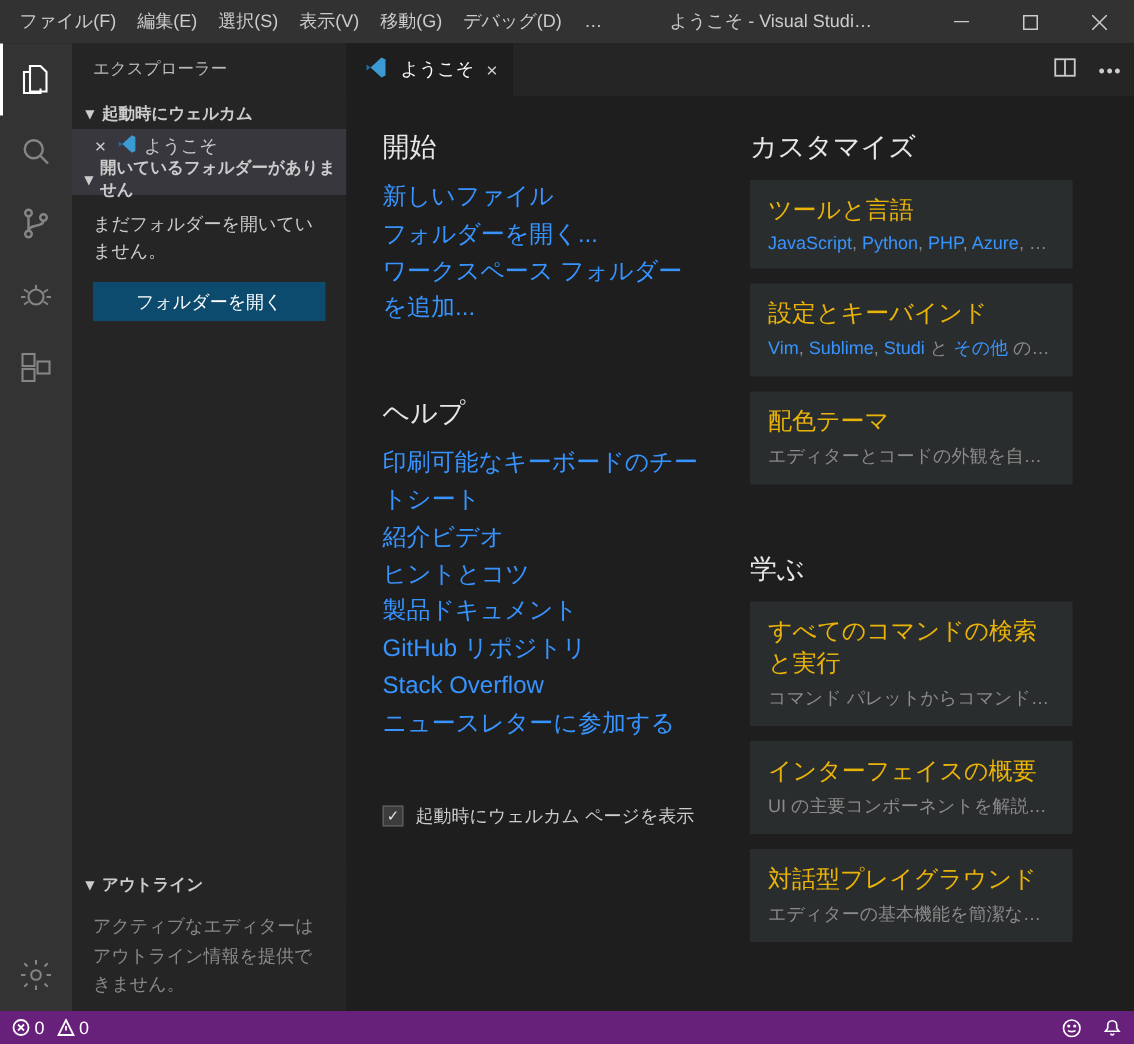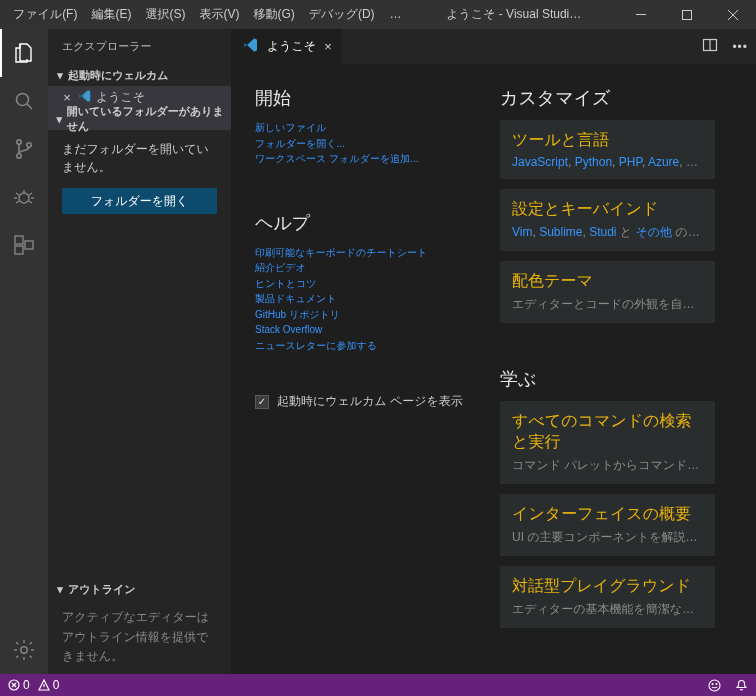--- a/index.html
+++ b/index.html
@@ -127,21 +127,21 @@
   }
   .col { flex: 1; min-width: 0; }
   .welcome h2 {
     font-size: 18px;
     font-weight: 300;
     color: #e6e6e6;
     margin-bottom: 10px;
     margin-top: 0;
   }
   .welcome .section + .section { margin-top: 44px; }
-  .welcome a.lnk { color: #3794ff; text-decoration: none; font-size: 10px; display: block; line-height: 1.55; }
+  .welcome a.lnk { color: #3794ff; text-decoration: none; font-size: 16px; display: block; line-height: 1.55; }
   .welcome .plain { color: #bfbfbf; font-size: 12px; }
 
   .card {
     background: #2a2d2e;
     padding: 10px 12px;
     margin-bottom: 10px;
   }
   .card .card-title { color: #eab308; font-size: 16px; margin-bottom: 4px; }
   .card .card-body { font-size: 12px; color: #8a8a8a; white-space: nowrap; overflow: hidden; text-overflow: ellipsis; }
   .card .card-body a { color: #3794ff; text-decoration: none; }

